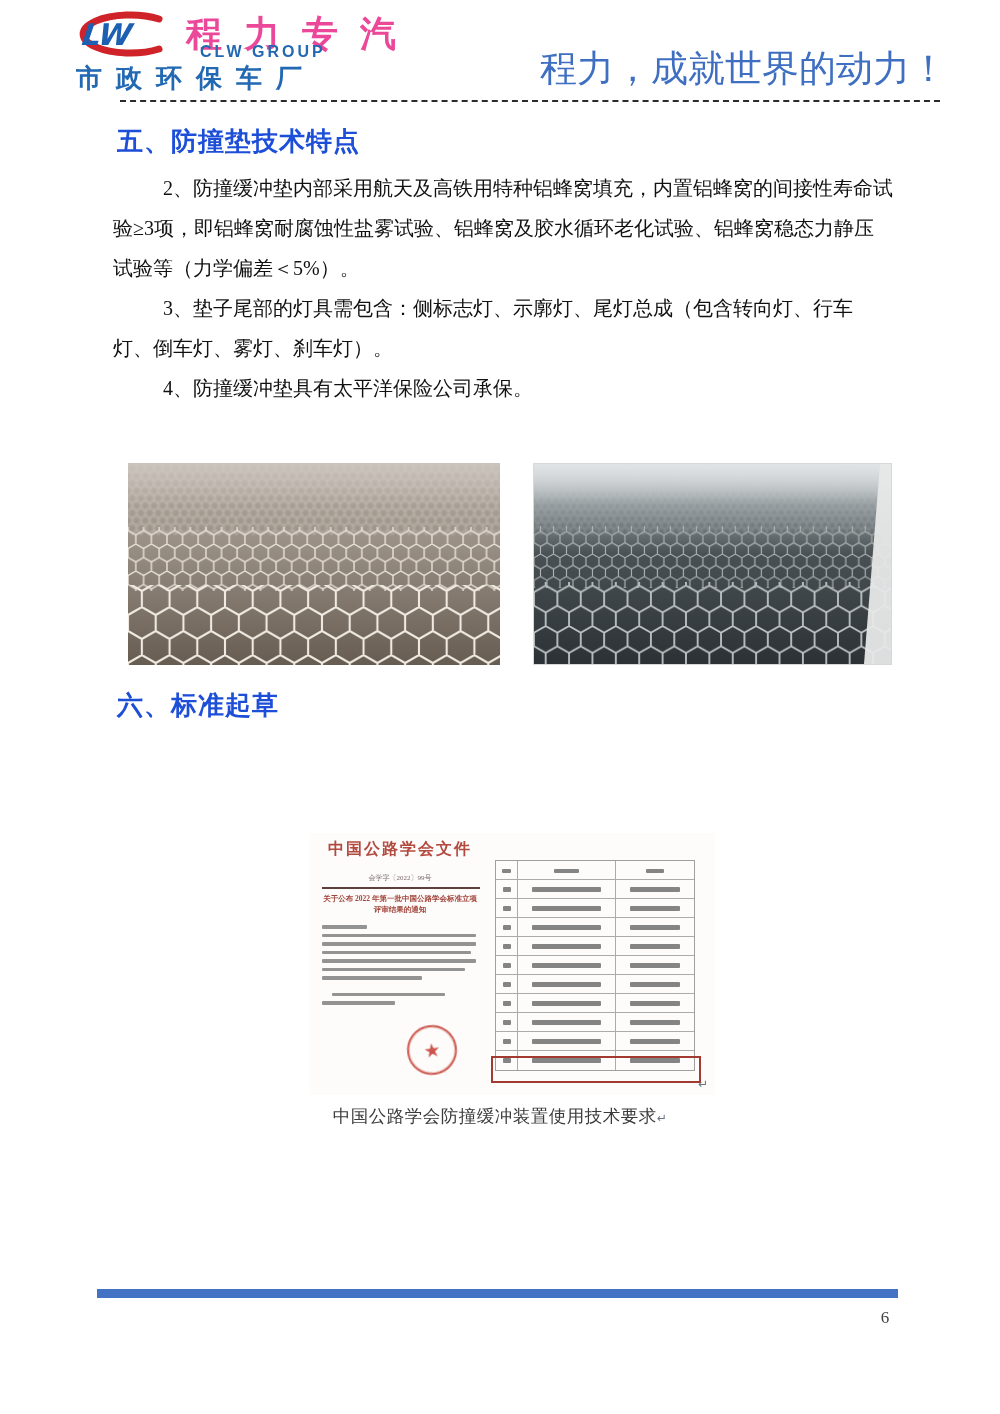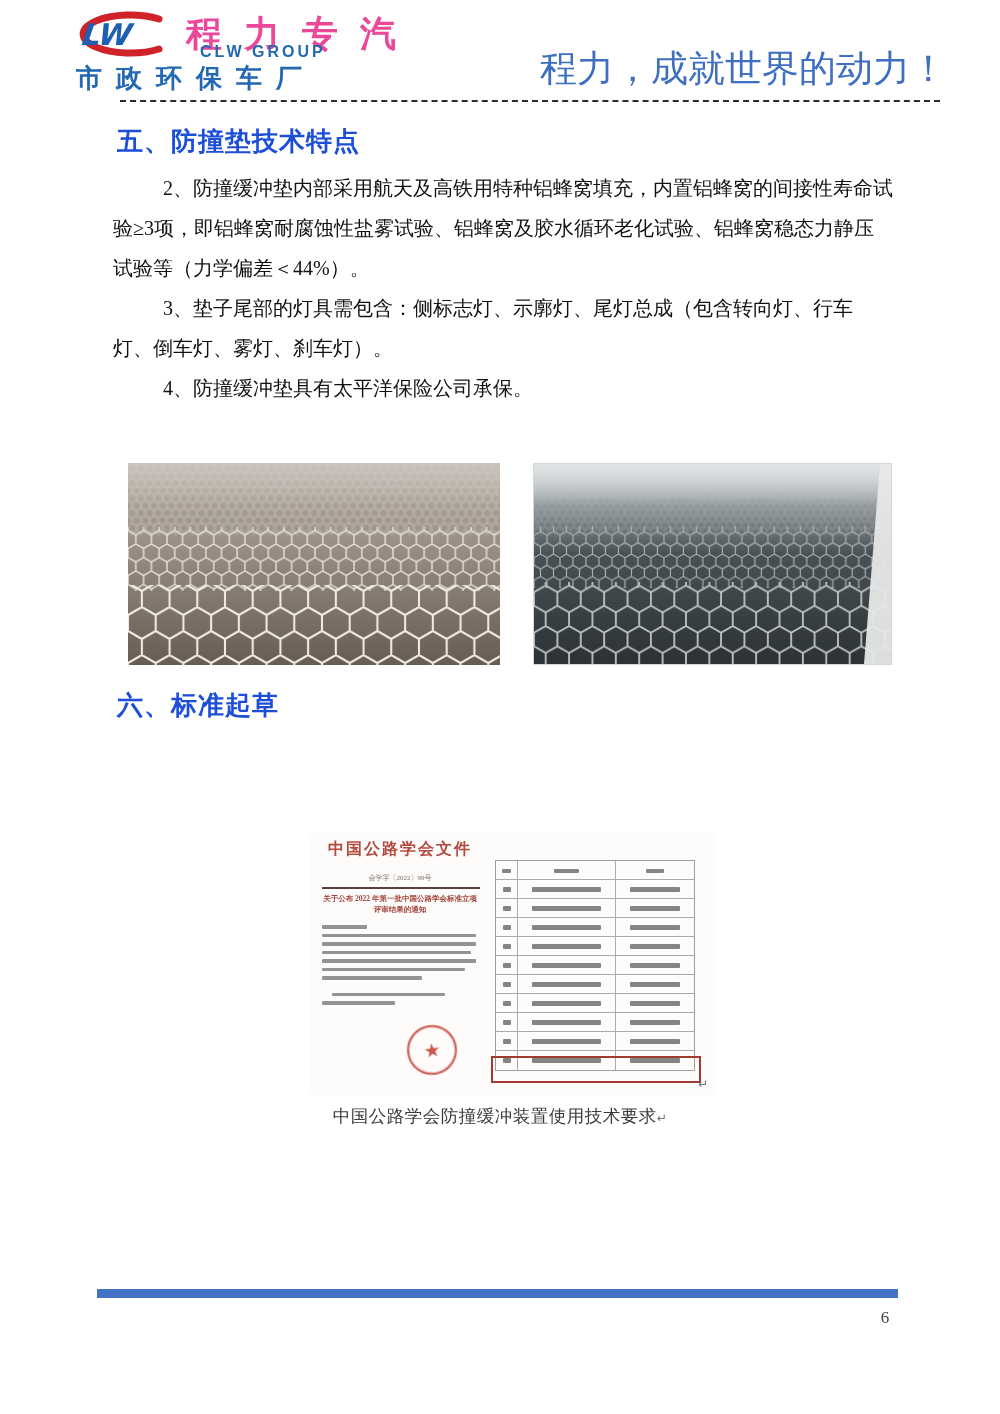--- a/index.html
+++ b/index.html
@@ -94,21 +94,21 @@
   <div class="brand-cn">程力专汽</div>
   <div class="brand-en">CLW GROUP</div>
   <div class="factory">市政环保车厂</div>
   <div class="slogan">程力，成就世界的动力！</div>
   <div class="dashline"></div>
 
   <div class="sec-title" id="sec5-title">五、防撞垫技术特点</div>
   <div class="bodyblock" id="body5">
     <div class="line indent">2、防撞缓冲垫内部采用航天及高铁用特种铝蜂窝填充，内置铝蜂窝的间接性寿命试</div>
     <div class="line">验≥3项，即铝蜂窝耐腐蚀性盐雾试验、铝蜂窝及胶水循环老化试验、铝蜂窝稳态力静压</div>
-    <div class="line">试验等（力学偏差＜44%）。</div>
+    <div class="line">试验等（力学偏差＜5%）。</div>
     <div class="line indent">3、垫子尾部的灯具需包含：侧标志灯、示廓灯、尾灯总成（包含转向灯、行车</div>
     <div class="line">灯、倒车灯、雾灯、刹车灯）。</div>
     <div class="line indent">4、防撞缓冲垫具有太平洋保险公司承保。</div>
   </div>
 
   <div class="photo" id="photoL">
     <svg width="372" height="202" viewBox="0 0 372 202">
       <defs>
         <linearGradient id="gL" x1="0" y1="0" x2="0" y2="1">
           <stop offset="0" stop-color="#b6ada4"></stop>

